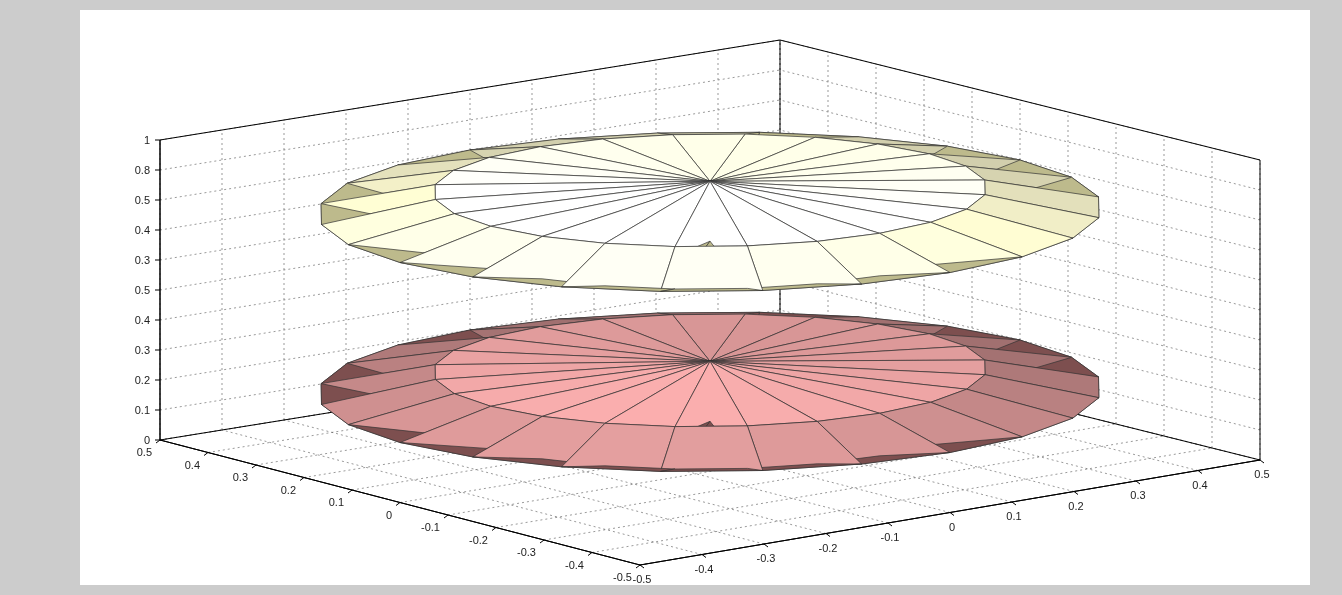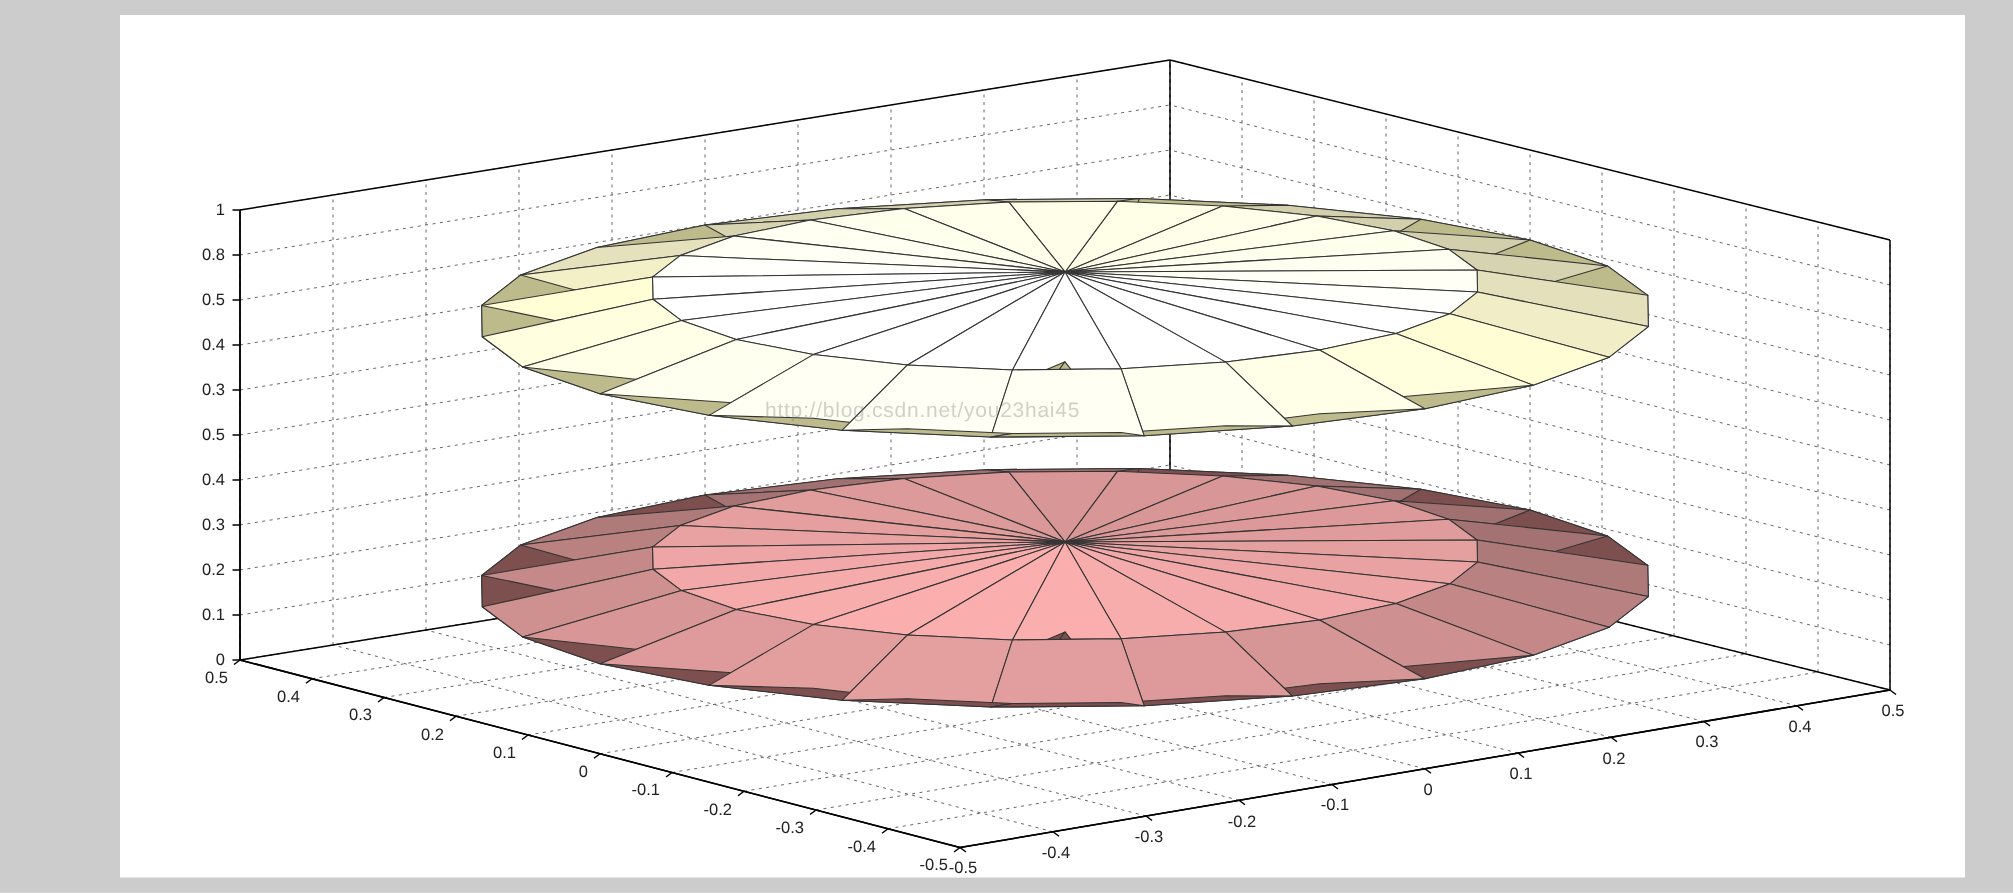--- a/index.html
+++ b/index.html
@@ -377,14 +377,13 @@
       <div class="tick-label" style="left: 686px; top: 542px; transform: translateX(-50%);">-0.3</div>
       <div class="tick-label" style="left: 748px; top: 531.5px; transform: translateX(-50%);">-0.2</div>
       <div class="tick-label" style="left: 810px; top: 521px; transform: translateX(-50%);">-0.1</div>
       <div class="tick-label" style="left: 872px; top: 510.5px; transform: translateX(-50%);">0</div>
       <div class="tick-label" style="left: 934px; top: 500px; transform: translateX(-50%);">0.1</div>
       <div class="tick-label" style="left: 996px; top: 489.5px; transform: translateX(-50%);">0.2</div>
       <div class="tick-label" style="left: 1058px; top: 479px; transform: translateX(-50%);">0.3</div>
       <div class="tick-label" style="left: 1120px; top: 468.5px; transform: translateX(-50%);">0.4</div>
       <div class="tick-label" style="left: 1182px; top: 458px; transform: translateX(-50%);">0.5</div>
     </div>
-  <div class="watermark" style="left:430px; top:255px;">http://blog.csdn.net/you23hai45</div>
 </div>
 
 </body></html>

